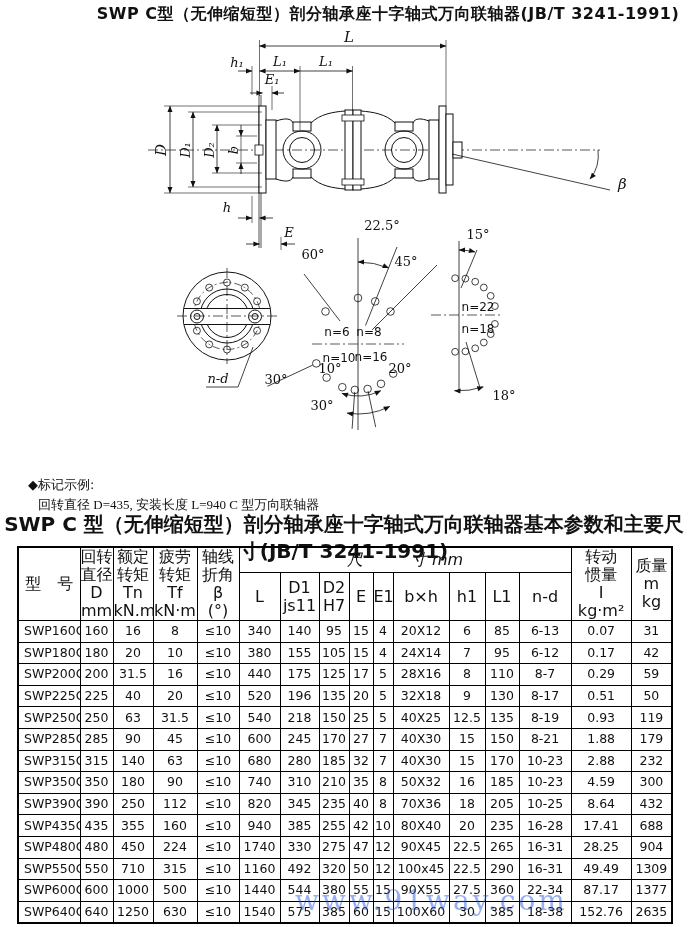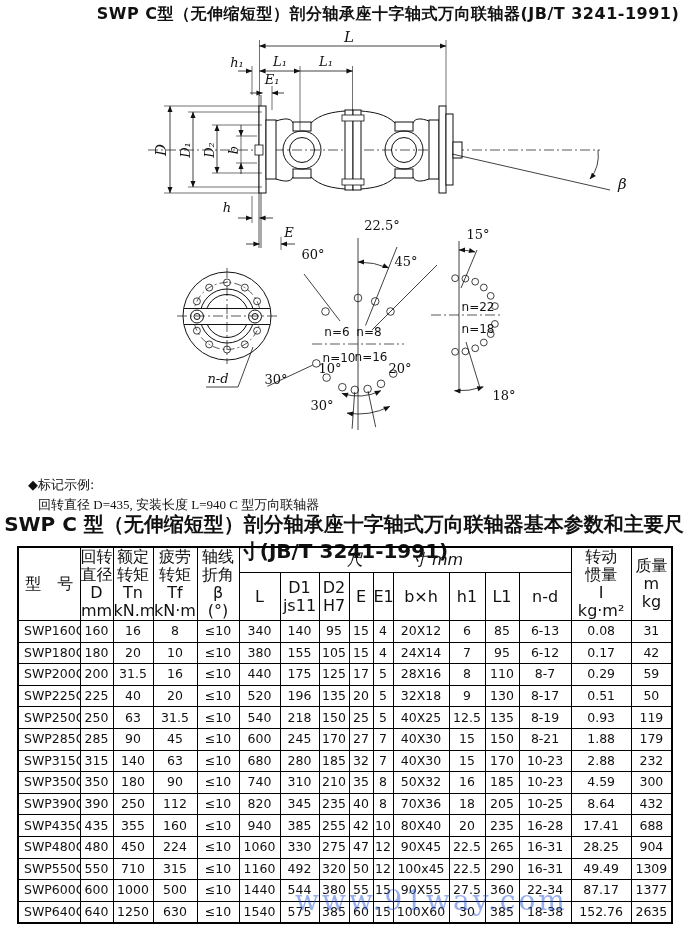--- a/index.html
+++ b/index.html
@@ -321,21 +321,21 @@
           <td>≤10</td>
           <td>340</td>
           <td>140</td>
           <td>95</td>
           <td>15</td>
           <td>4</td>
           <td>20X12</td>
           <td>6</td>
           <td>85</td>
           <td>6-13</td>
-          <td>0.08</td>
+          <td>0.07</td>
           <td>31</td>
         </tr>
         <tr>
           <td class="model">SWP180C</td>
           <td>180</td>
           <td>20</td>
           <td>10</td>
           <td>≤10</td>
           <td>380</td>
           <td>155</td>
@@ -492,21 +492,21 @@
           <td>16-28</td>
           <td>17.41</td>
           <td>688</td>
         </tr>
         <tr>
           <td class="model">SWP480C</td>
           <td>480</td>
           <td>450</td>
           <td>224</td>
           <td>≤10</td>
-          <td>1060</td>
+          <td>1740</td>
           <td>330</td>
           <td>275</td>
           <td>47</td>
           <td>12</td>
           <td>90X45</td>
           <td>22.5</td>
           <td>265</td>
           <td>16-31</td>
           <td>28.25</td>
           <td>904</td>

